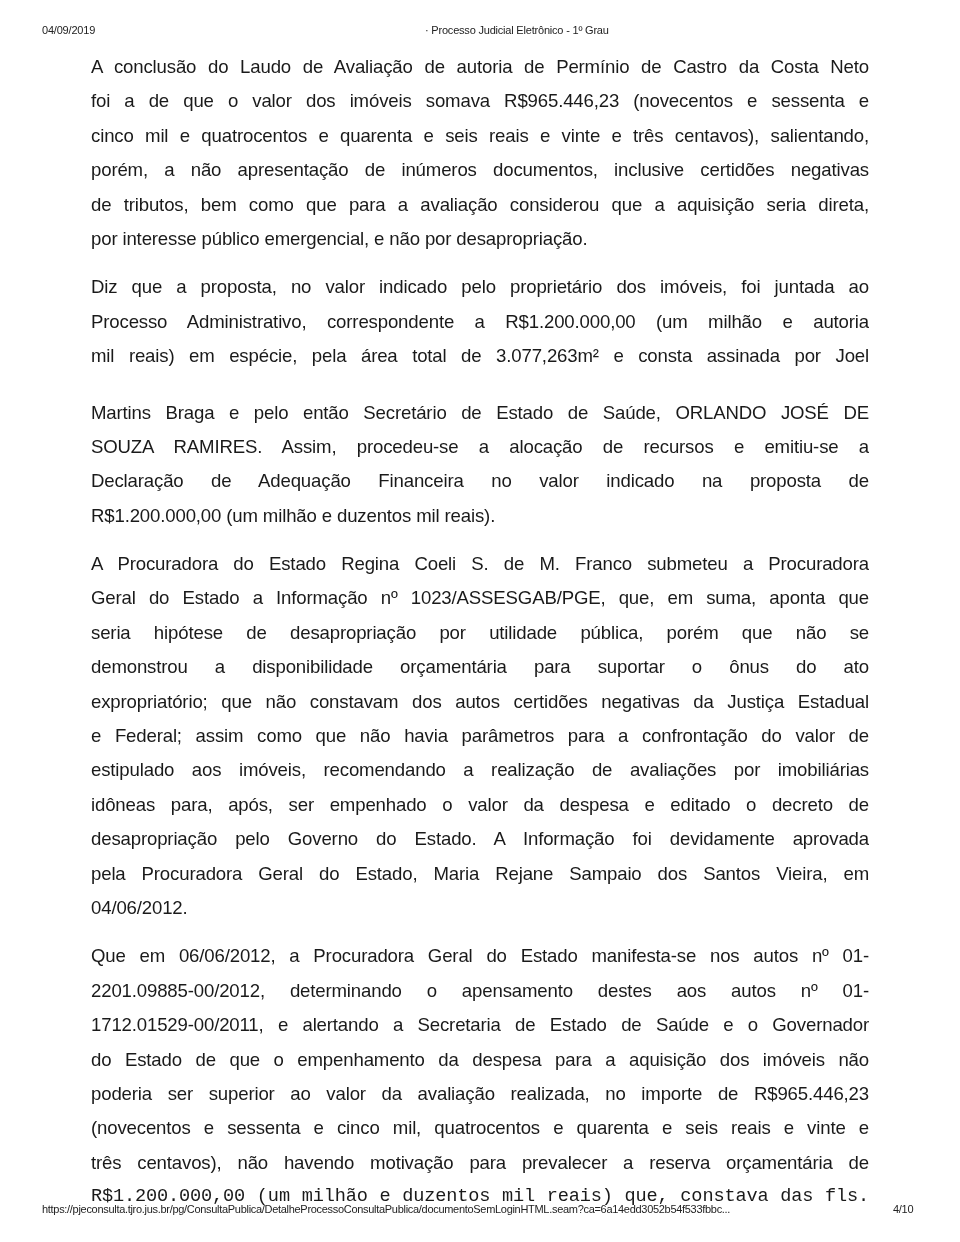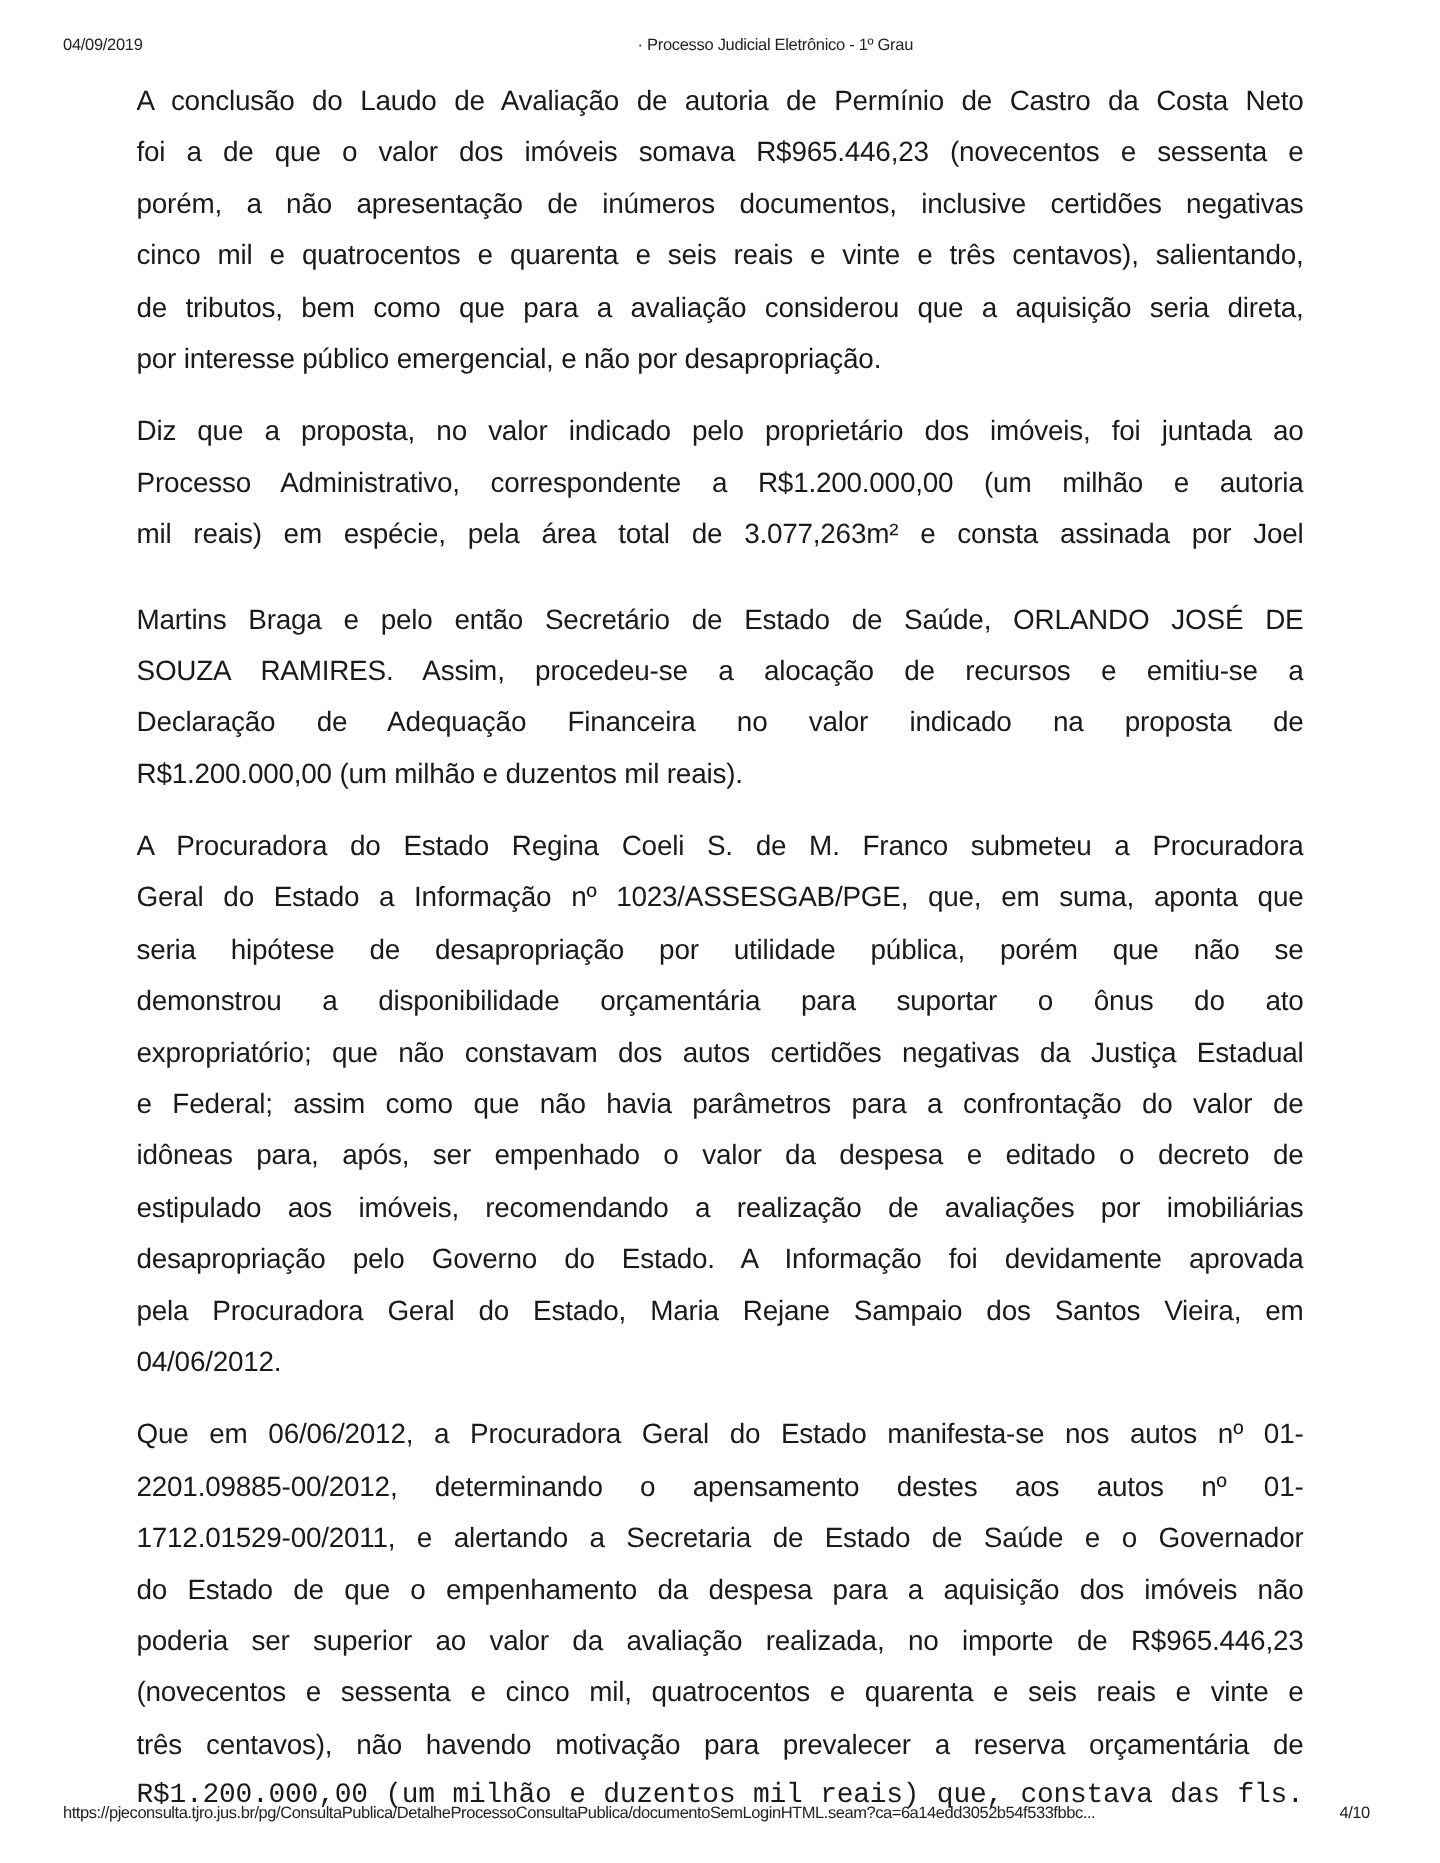--- a/index.html
+++ b/index.html
@@ -88,22 +88,22 @@
 
 <div class="print-header">
   <span class="date">04/09/2019</span>
   <span class="title">· Processo Judicial Eletrônico - 1º Grau</span>
 </div>
 
 <div class="content">
   <div class="para">
     <span class="line" style="white-space: normal; text-align: justify; text-align-last: justify; overflow: hidden;">A conclusão do Laudo de Avaliação de autoria de Permínio de Castro da Costa Neto</span>
     <span class="line" style="white-space: normal; text-align: justify; text-align-last: justify; overflow: hidden;">foi a de que o valor dos imóveis somava R$965.446,23 (novecentos e sessenta e</span>
+    <span class="line" style="white-space: normal; text-align: justify; text-align-last: justify; overflow: hidden;">cinco mil e quatrocentos e quarenta e seis reais e vinte e três centavos), salientando,</span>
     <span class="line" style="white-space: normal; text-align: justify; text-align-last: justify; overflow: hidden;">porém, a não apresentação de inúmeros documentos, inclusive certidões negativas</span>
-    <span class="line" style="white-space: normal; text-align: justify; text-align-last: justify; overflow: hidden;">cinco mil e quatrocentos e quarenta e seis reais e vinte e três centavos), salientando,</span>
     <span class="line" style="white-space: normal; text-align: justify; text-align-last: justify; overflow: hidden;">de tributos, bem como que para a avaliação considerou que a aquisição seria direta,</span>
     <span class="line last">por interesse público emergencial, e não por desapropriação.</span>
   </div>
 
   <div class="para">
     <span class="line" style="white-space: normal; text-align: justify; text-align-last: justify; overflow: hidden;">Diz que a proposta, no valor indicado pelo proprietário dos imóveis, foi juntada ao</span>
     <span class="line" style="white-space: normal; text-align: justify; text-align-last: justify; overflow: hidden;">Processo Administrativo, correspondente a R$1.200.000,00 (um milhão e autoria</span>
     <span class="line" style="white-space: normal; text-align: justify; text-align-last: justify; overflow: hidden;">mil reais) em espécie, pela área total de 3.077,263m² e consta assinada por Joel</span>
     <span class="line" style="white-space: normal; text-align: justify; text-align-last: justify; overflow: hidden; margin-top: 22px;">Martins Braga e pelo então Secretário de Estado de Saúde, ORLANDO JOSÉ DE</span>
     <span class="line" style="white-space: normal; text-align: justify; text-align-last: justify; overflow: hidden;">SOUZA RAMIRES. Assim, procedeu-se a alocação de recursos e emitiu-se a</span>
@@ -111,22 +111,22 @@
     <span class="line last">R$1.200.000,00 (um milhão e duzentos mil reais).</span>
   </div>
 
   <div class="para">
     <span class="line" style="white-space: normal; text-align: justify; text-align-last: justify; overflow: hidden;">A Procuradora do Estado Regina Coeli S. de M. Franco submeteu a Procuradora</span>
     <span class="line" style="white-space: normal; text-align: justify; text-align-last: justify; overflow: hidden;">Geral do Estado a Informação nº 1023/ASSESGAB/PGE, que, em suma, aponta que</span>
     <span class="line" style="white-space: normal; text-align: justify; text-align-last: justify; overflow: hidden;">seria hipótese de desapropriação por utilidade pública, porém que não se</span>
     <span class="line" style="white-space: normal; text-align: justify; text-align-last: justify; overflow: hidden;">demonstrou a disponibilidade orçamentária para suportar o ônus do ato</span>
     <span class="line" style="white-space: normal; text-align: justify; text-align-last: justify; overflow: hidden;">expropriatório; que não constavam dos autos certidões negativas da Justiça Estadual</span>
     <span class="line" style="white-space: normal; text-align: justify; text-align-last: justify; overflow: hidden;">e Federal; assim como que não havia parâmetros para a confrontação do valor de</span>
+    <span class="line" style="white-space: normal; text-align: justify; text-align-last: justify; overflow: hidden;">estipulado aos imóveis, recomendando a realização de avaliações por imobiliárias</span>
     <span class="line" style="white-space: normal; text-align: justify; text-align-last: justify; overflow: hidden;">idôneas para, após, ser empenhado o valor da despesa e editado o decreto de</span>
-    <span class="line" style="white-space: normal; text-align: justify; text-align-last: justify; overflow: hidden;">estipulado aos imóveis, recomendando a realização de avaliações por imobiliárias</span>
     <span class="line" style="white-space: normal; text-align: justify; text-align-last: justify; overflow: hidden;">desapropriação pelo Governo do Estado. A Informação foi devidamente aprovada</span>
     <span class="line" style="white-space: normal; text-align: justify; text-align-last: justify; overflow: hidden;">pela Procuradora Geral do Estado, Maria Rejane Sampaio dos Santos Vieira, em</span>
     <span class="line last">04/06/2012.</span>
   </div>
 
   <div class="para">
     <span class="line" style="white-space: normal; text-align: justify; text-align-last: justify; overflow: hidden;">Que em 06/06/2012, a Procuradora Geral do Estado manifesta-se nos autos nº 01-</span>
     <span class="line" style="white-space: normal; text-align: justify; text-align-last: justify; overflow: hidden;">2201.09885-00/2012, determinando o apensamento destes aos autos nº 01-</span>
     <span class="line" style="white-space: normal; text-align: justify; text-align-last: justify; overflow: hidden;">1712.01529-00/2011, e alertando a Secretaria de Estado de Saúde e o Governador</span>
     <span class="line" style="white-space: normal; text-align: justify; text-align-last: justify; overflow: hidden;">do Estado de que o empenhamento da despesa para a aquisição dos imóveis não</span>

